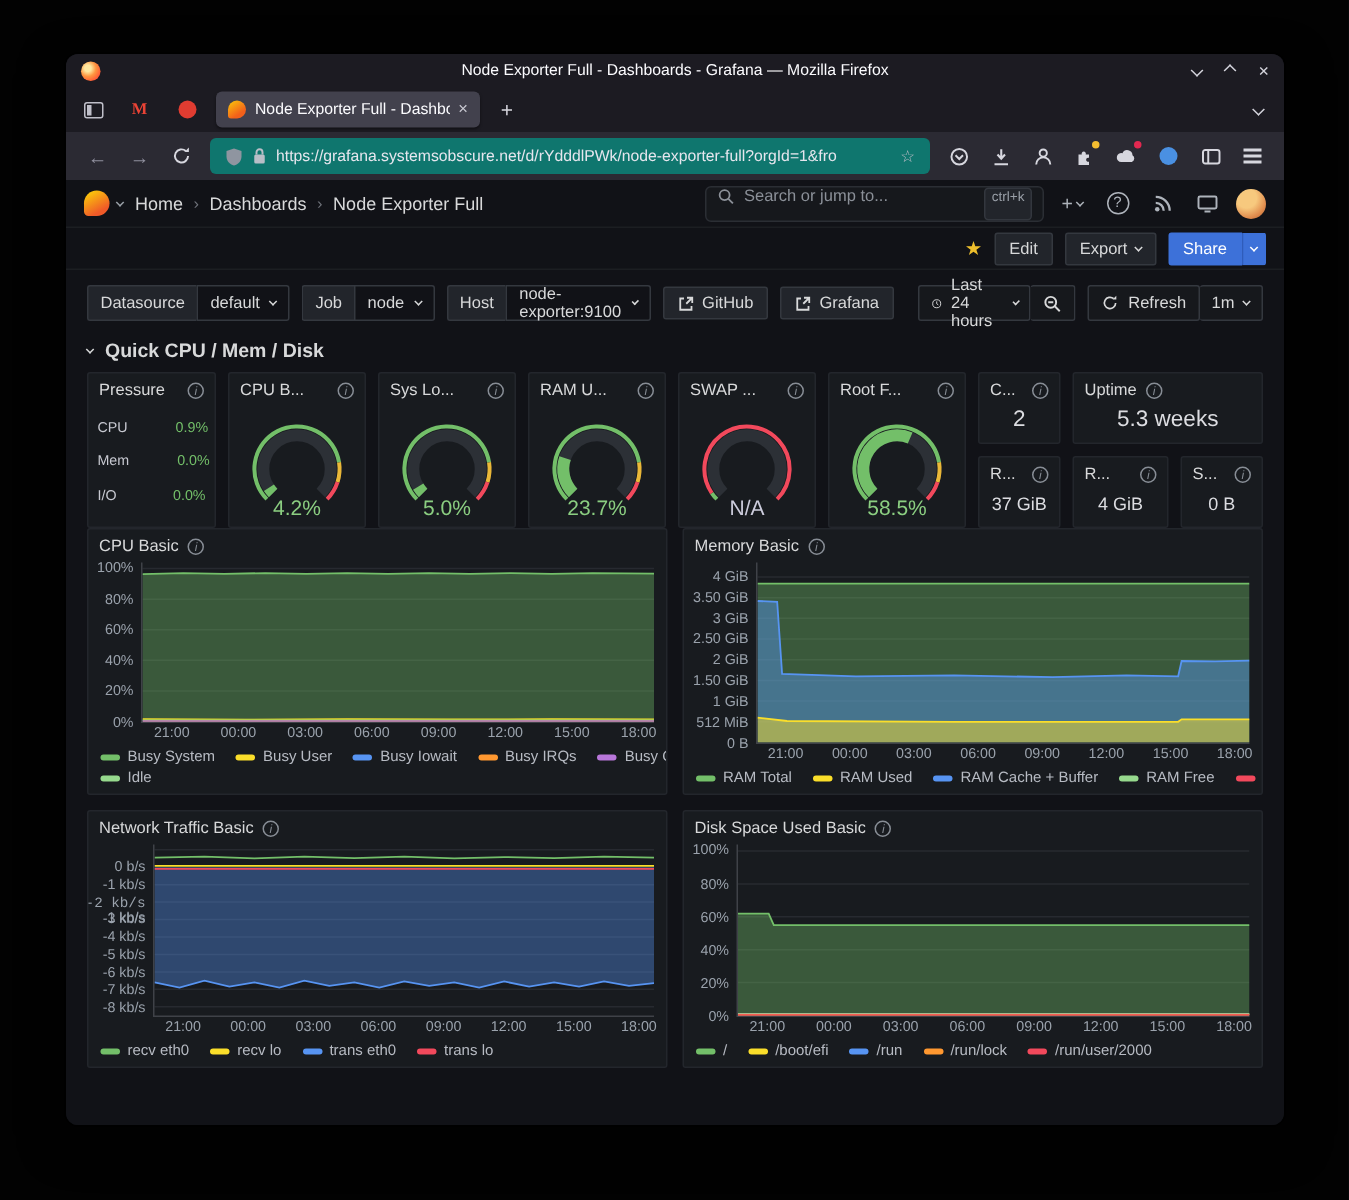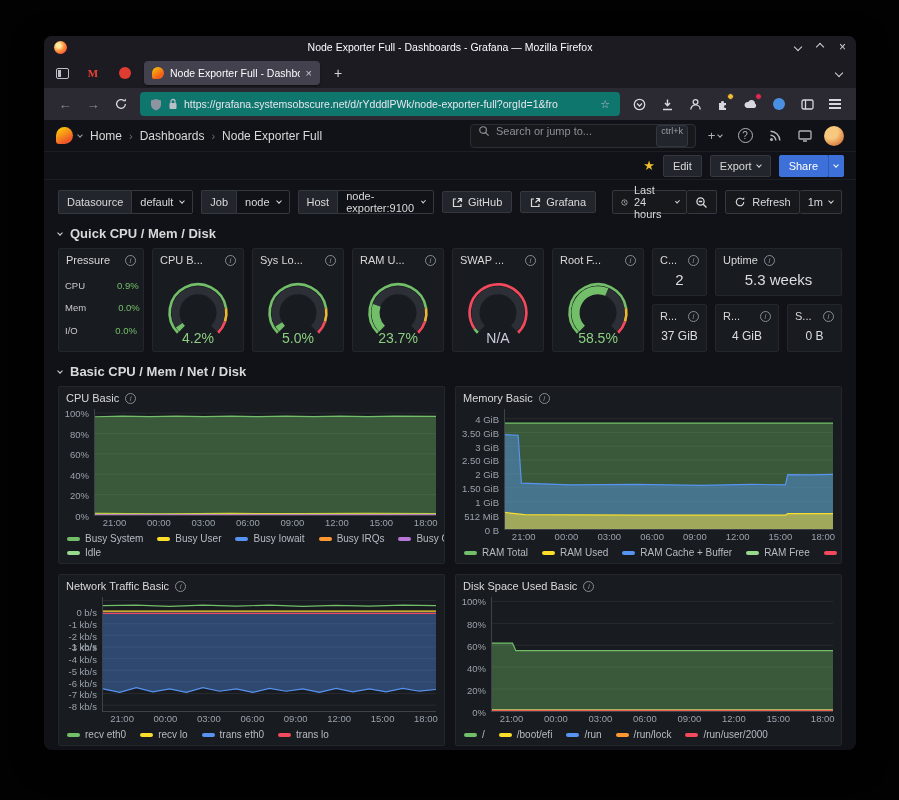--- a/index.html
+++ b/index.html
@@ -489,24 +489,20 @@
         <div class="panel spanel">
           <div class="phead spread">
             <span class="ptitle">S...</span>
             <span class="info">i</span>
           </div>
           <div class="sval">0 B</div>
         </div>
       </div>
     </div>
 
-    <div class="section">
-      <span class="chev sm"></span>
-      <span>Basic CPU / Mem / Net / Disk</span>
-    </div>
 
     <div class="charts">
       <div class="panel chart-panel">
         <div class="phead">
           <span class="ptitle">CPU Basic</span>
           <span class="info">i</span>
         </div>
         <div class="plotwrap">
             <div class="yaxis" style="width: 33px;">
               <div class="ytick" style="top: 3.84615%;">100%</div>
@@ -657,21 +653,21 @@
       <div class="panel chart-panel">
         <div class="phead">
           <span class="ptitle">Network Traffic Basic</span>
           <span class="info">i</span>
         </div>
         <div class="plotwrap">
             <div class="yaxis" style="width: 41px;">
               <div class="ytick" style="top: 3.06122%; margin-top: 45px;">1 kb/s</div>
               <div class="ytick" style="top: 13.2653%;">0 b/s</div>
               <div class="ytick" style="top: 23.4694%;">-1 kb/s</div>
-              <div class="ytick" style="top: 33.6735%;">-2 kb/s</div>
+              <div class="ytick" style="top: 33.6735%; font-family: Liberation Mono, monospace;">-2 kb/s</div>
               <div class="ytick" style="top: 43.8776%;">-3 kb/s</div>
               <div class="ytick" style="top: 54.0816%;">-4 kb/s</div>
               <div class="ytick" style="top: 64.2857%;">-5 kb/s</div>
               <div class="ytick" style="top: 74.4898%;">-6 kb/s</div>
               <div class="ytick" style="top: 84.6939%;">-7 kb/s</div>
               <div class="ytick" style="top: 94.898%;">-8 kb/s</div>
             </div>
             <div class="plotcol">
               <div class="plot">
                 <svg viewBox="0 0 100 100" preserveAspectRatio="none">

